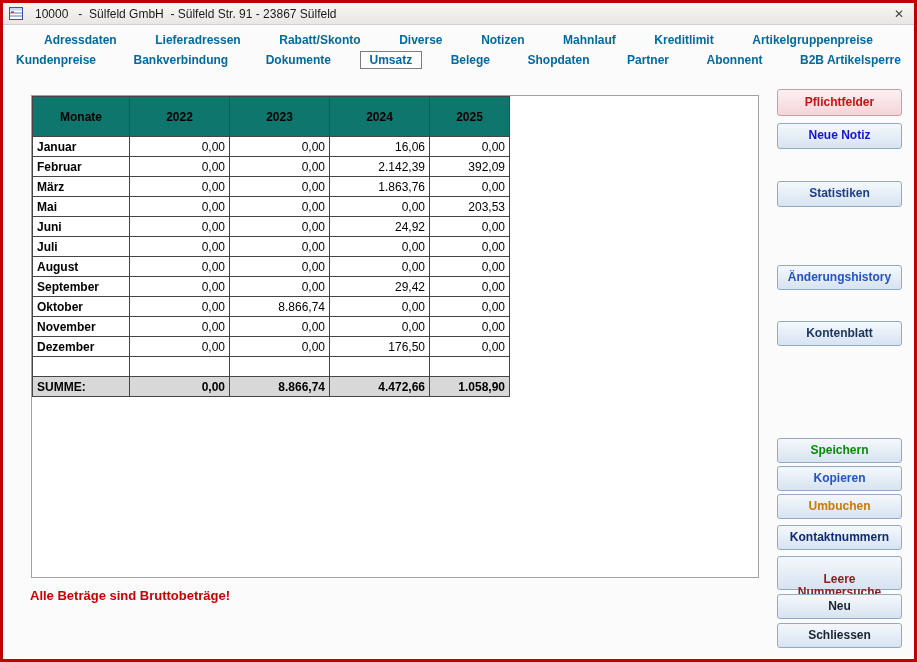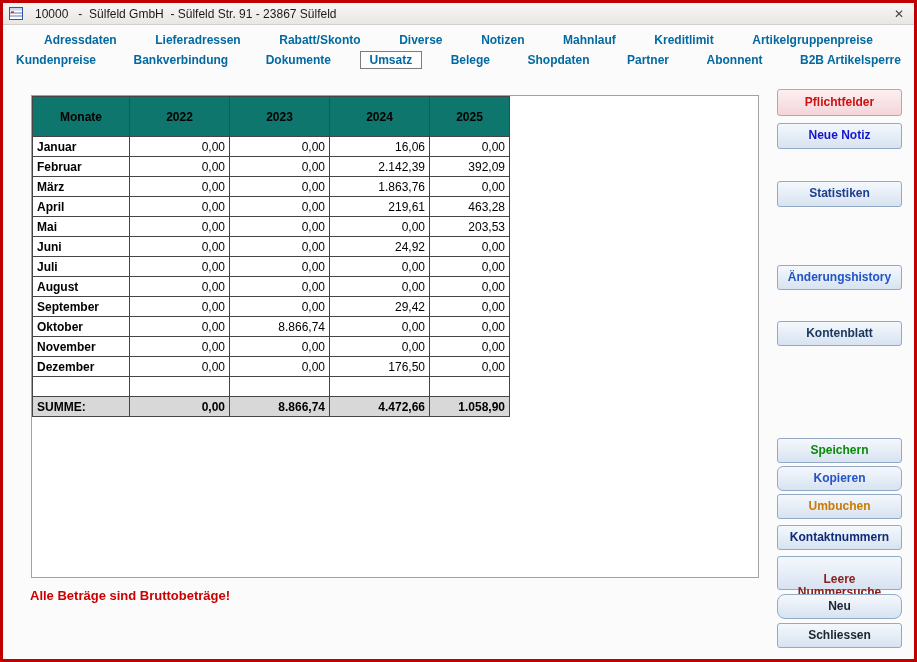--- a/index.html
+++ b/index.html
@@ -132,27 +132,20 @@
             <td class="val">392,09</td>
           </tr>
           <tr>
             <td class="month">März</td>
             <td class="val">0,00</td>
             <td class="val">0,00</td>
             <td class="val">1.863,76</td>
             <td class="val">0,00</td>
           </tr>
           <tr>
-            <td class="month">April</td>
-            <td class="val">0,00</td>
-            <td class="val">0,00</td>
-            <td class="val">219,61</td>
-            <td class="val">463,28</td>
-          </tr>
-          <tr>
             <td class="month">Mai</td>
             <td class="val">0,00</td>
             <td class="val">0,00</td>
             <td class="val">0,00</td>
             <td class="val">203,53</td>
           </tr>
           <tr>
             <td class="month">Juni</td>
             <td class="val">0,00</td>
             <td class="val">0,00</td>
@@ -220,19 +213,19 @@
   </div>
 
   <div class="footer-note">Alle Beträge sind Bruttobeträge!</div>
 
 <button class="btn pink" style="top: 86px; height: 27px; color: rgb(204, 17, 17);">Pflichtfelder</button>
     <button class="btn" style="top: 120px; height: 26px; color: rgb(21, 21, 204);">Neue Notiz</button>
     <button class="btn" style="top: 178px; height: 26px; color: rgb(29, 62, 143);">Statistiken</button>
     <button class="btn" style="top: 262px; height: 25px; color: rgb(35, 83, 196);">Änderungshistory</button>
     <button class="btn" style="top: 318px; height: 25px; color: rgb(26, 53, 94);">Kontenblatt</button>
     <button class="btn" style="top: 435px; height: 25px; color: rgb(10, 138, 10);">Speichern</button>
-    <button class="btn" style="top: 463px; height: 25px; color: rgb(35, 83, 196); border-radius: 6px;">Kopieren</button>
+    <button class="btn" style="top: 463px; height: 25px; color: rgb(35, 83, 196);">Kopieren</button>
     <button class="btn" style="top: 491px; height: 25px; color: rgb(204, 122, 0);">Umbuchen</button>
     <button class="btn" style="top: 522px; height: 25px; color: rgb(16, 42, 122);">Kontaktnummern</button>
     <button class="btn multiline" style="top: 553px; height: 33px; color: rgb(139, 32, 32);">Leere Nummersuche</button>
-    <button class="btn" style="top: 591px; height: 25px; color: rgb(28, 36, 48); border-radius: 8px;">Neu</button>
+    <button class="btn" style="top: 591px; height: 25px; color: rgb(28, 36, 48);">Neu</button>
     <button class="btn" style="top: 620px; height: 25px; color: rgb(28, 36, 48);">Schliessen</button>
   </div>
 
 </body></html>

